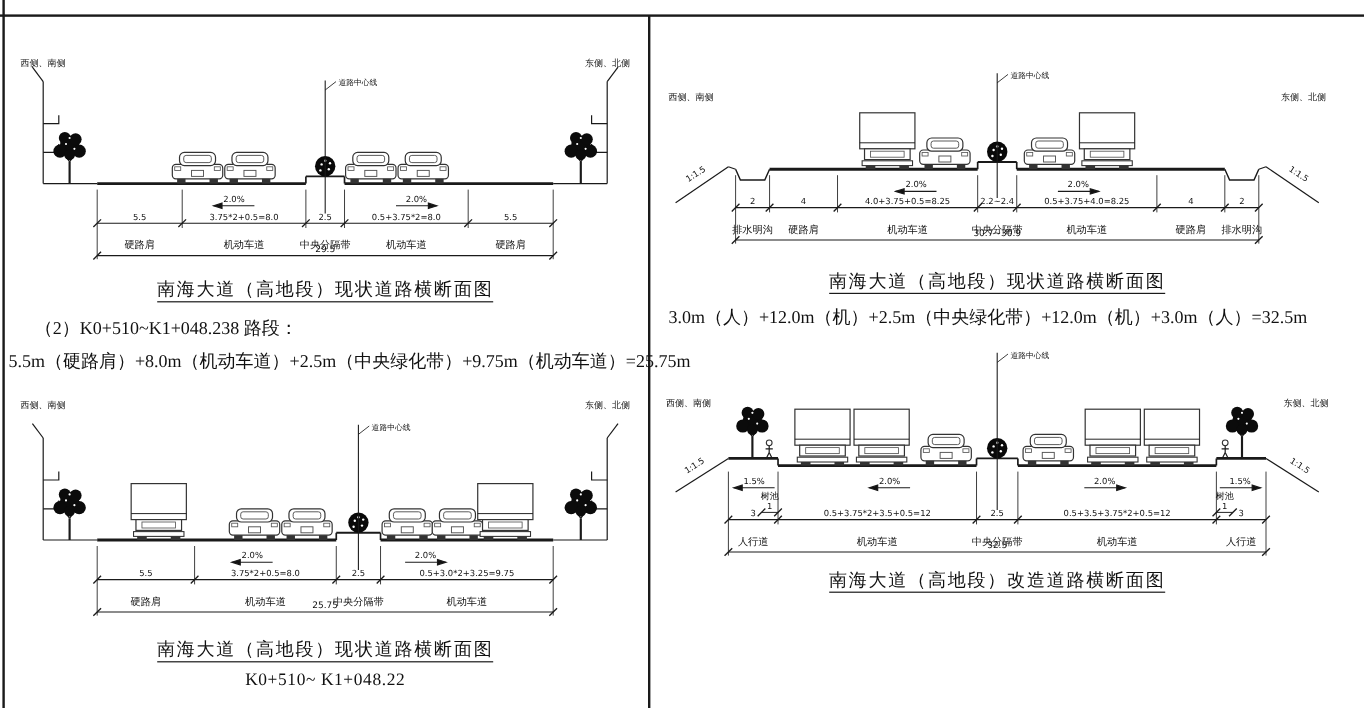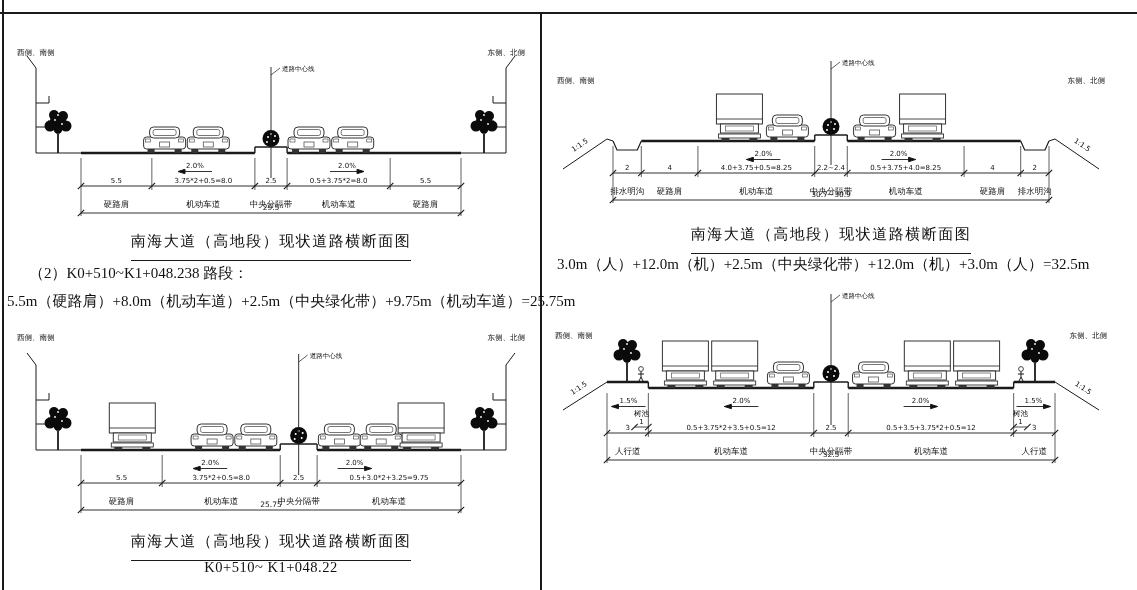--- a/index.html
+++ b/index.html
@@ -8,21 +8,21 @@
   .frame-left{position:absolute;left:2px;top:0;width:2px;height:590px;background:#1a1a1a}
   .top-rule{position:absolute;left:0;top:12px;width:1137px;height:2px;background:#1a1a1a}
   .divider{position:absolute;left:540px;top:13px;width:2px;height:577px;background:#1a1a1a}
   .page{position:absolute;top:14px}
   .page-left{left:5px;width:535px}
   .page-right{left:543px;width:594px}
   figure{margin:0;text-align:center}
   .page-left figure{width:524px;margin-left:4px}
   .page-right figure{width:560px;margin-left:8px}
   .fig-title{font-size:15px;letter-spacing:1.5px;margin-top:7px}
-  .fig-title span{border-bottom:1.2px solid #1a1a1a;padding-bottom:11px}
+  .fig-title span{border-bottom:1.2px solid #1a1a1a;padding-bottom:1px}
   .fig-sub{font-size:14.5px;margin-top:8px;letter-spacing:.5px}
   .para{font-size:15px;margin:0;white-space:nowrap}
   .pl-p1{margin:13px 0 0 24px}
   .pl-p2{margin:9px 0 0 2px}
   .pr-p1{margin:23px 0 0 44px}
   .pr-p2{margin:11px 0 0 14px}
   .mt-fig1{margin-top:21px}
   .mt-fig2{margin-top:9px}
   .mt-fig3{margin-top:29px}
   .mt-fig4{margin-top:8px}
@@ -619,14 +619,17 @@
         <text x="379.9384615384615" y="172" font-size="8.5" text-anchor="middle">机动车道</text>
         <text x="483.323076923077" y="148" font-size="7" text-anchor="middle">3</text>
         <text x="483.323076923077" y="172" font-size="8.5" text-anchor="middle">人行道</text>
         <line x1="56" y1="178" x2="504.00000000000006" y2="178" stroke="#1a1a1a" stroke-width="0.9"></line>
         <line x1="52.8" y1="181.2" x2="59.2" y2="174.8" stroke="#1a1a1a" stroke-width="1.1"></line>
         <line x1="500.80000000000007" y1="181.2" x2="507.20000000000005" y2="174.8" stroke="#1a1a1a" stroke-width="1.1"></line>
         <text x="280" y="175" font-size="7.5" text-anchor="middle">32.5</text>
         <text x="4" y="56" font-size="7.5" text-anchor="start">西侧、南侧</text>
         <text x="556" y="56" font-size="7.5" text-anchor="end">东侧、北侧</text>
       </svg>
+    <figcaption>
+      <div class="fig-title"><span>南海大道（高地段）改造道路横断面图</span></div>
+    </figcaption>
   </figure>
 </div>
 
 </body></html>

